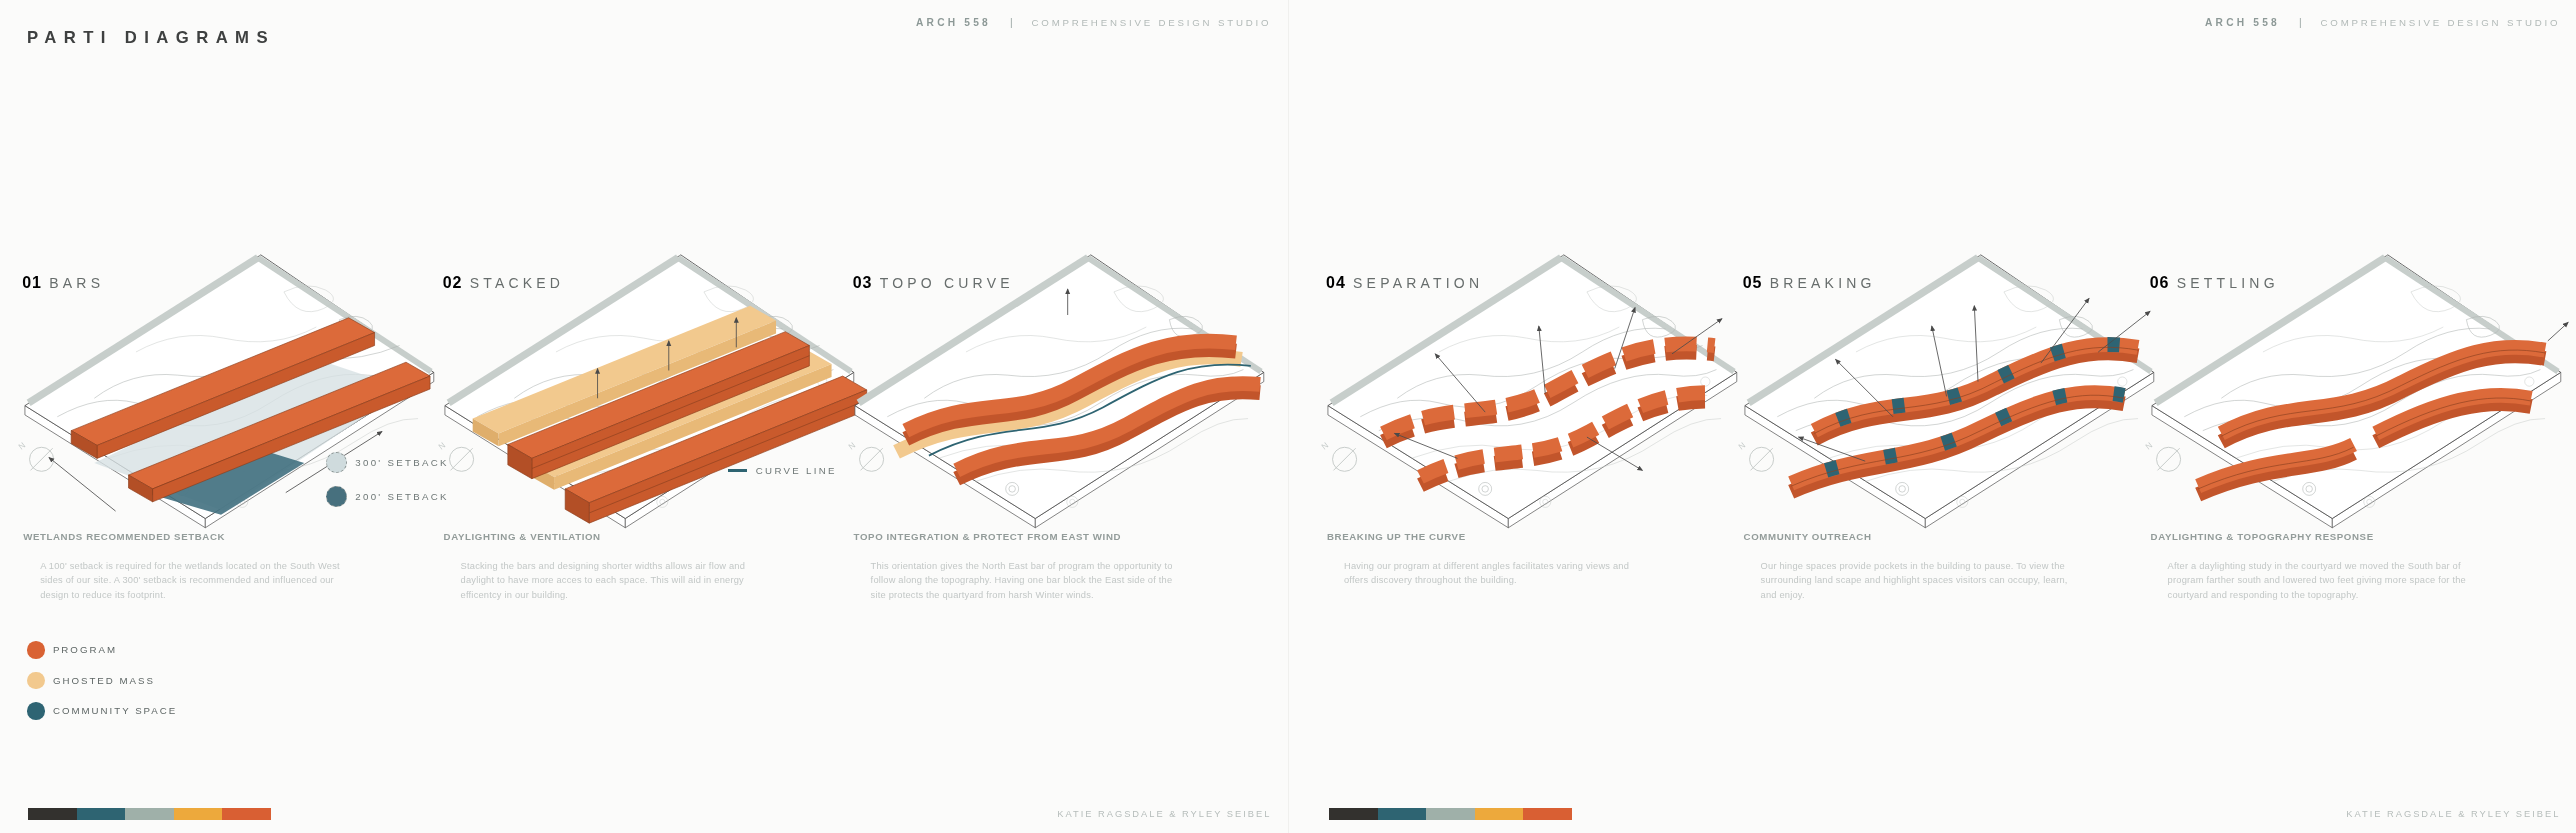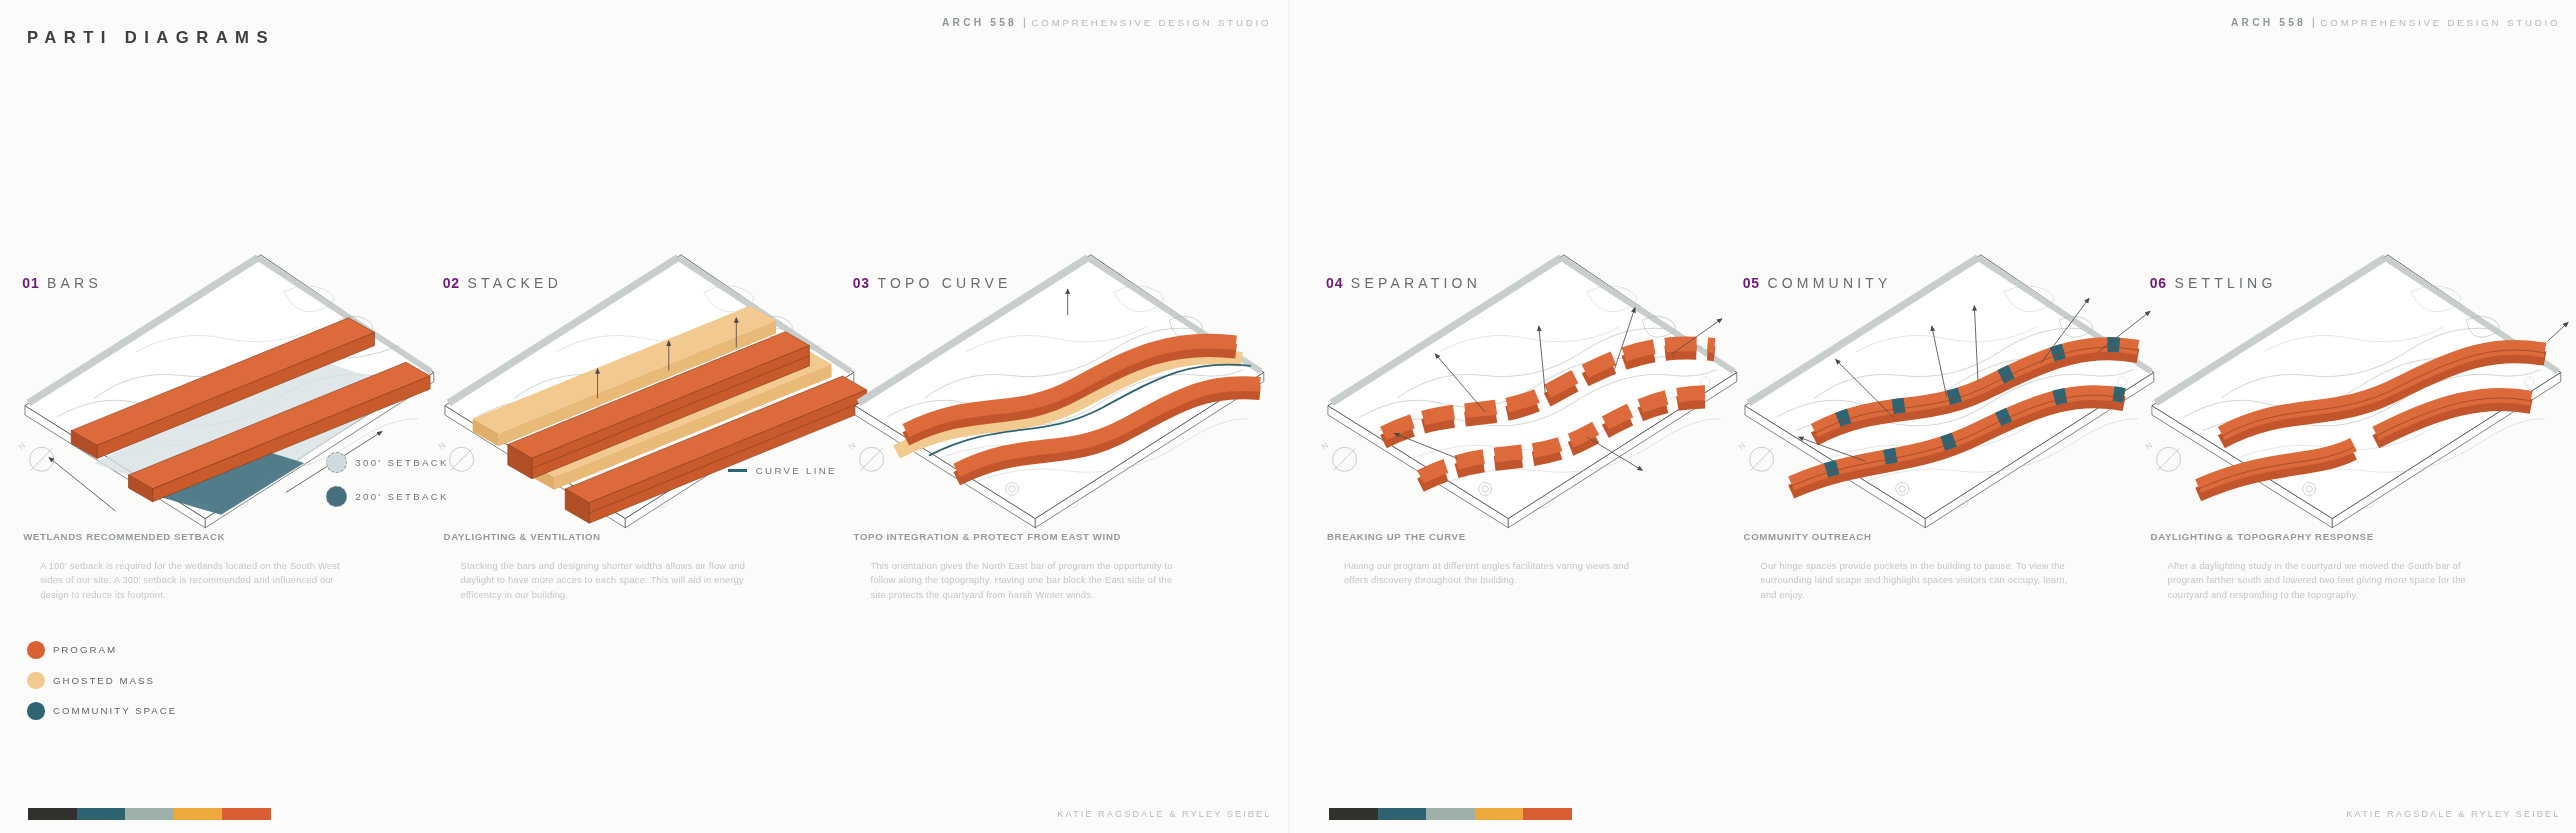--- a/index.html
+++ b/index.html
@@ -5,29 +5,29 @@
   html,body{margin:0;padding:0;background:#fbfbfa;}
   #board{position:relative;width:2576px;height:833px;overflow:hidden;
          font-family:"Liberation Sans",sans-serif;background:#fbfbfa;}
   .page{position:absolute;top:0;width:1288px;height:833px;background:#fbfbfa;}
   #page-left{left:0;}
   #page-right{left:1288px;border-left:0.9px solid #f0f0ee;}
 
   .board-title{position:absolute;left:27px;top:28px;font-size:16.7px;font-weight:600;
     color:#3e4040;letter-spacing:7.4px;text-align:center;}
   .course-header{position:absolute;top:16.7px;right:16.7px;display:flex;align-items:baseline;
-    gap:6px;white-space:nowrap;}
+    gap:19px;white-space:nowrap;}
   .course-header .course{font-size:10.2px;font-weight:700;color:#8d9997;letter-spacing:3.2px;}
   .course-header .sep{font-size:10.2px;color:#9aa5a3;font-weight:300;}
   .course-header .studio{font-size:9.7px;color:#b2bab8;letter-spacing:2.8px;}
 
   .diagram-cell{position:absolute;top:241px;width:443px;height:389px;}
   .diagram-cell svg{position:absolute;left:0;top:0;overflow:visible;}
   .d-label{position:absolute;left:16.7px;top:33px;white-space:nowrap;}
-  .d-label .num{font-size:14px;font-weight:700;color:#701a75;letter-spacing:0.9px;margin-right:7.4px;}
+  .d-label .num{font-size:16px;font-weight:700;color:#000000;letter-spacing:0.9px;margin-right:7.4px;}
   .d-label .name{font-size:14px;font-weight:400;color:#676d6c;letter-spacing:4.2px;}
   .caption{position:absolute;left:17.6px;top:274px;width:344px;}
   .caption h4{margin:16px 0 11px 0;font-size:9.7px;font-weight:700;color:#939c9a;letter-spacing:0.6px;}
   .caption p{margin:17px;font-size:9.3px;line-height:1.55;color:#c2c7c6;letter-spacing:0.2px;}
 
   
   .ct{fill:none;stroke:#adb3b2;stroke-width:.6;}
   .ct2{fill:none;stroke:#c2c7c5;stroke-width:.5;}
   .plate-face{fill:#ffffff;stroke:#4c4c4c;stroke-width:.9;}
   .plate-side{fill:#ffffff;stroke:#5a5a5a;stroke-width:.8;}
@@ -297,21 +297,21 @@
           <path class="chain-seam" transform="translate(0,3)" d="M70,262 C150,227 200,240 275,202 C340,170 380,157 430,167"></path>
         </g>
         <path class="arrow" stroke-width=".8" marker-end="url(#ah)" d="M180,190 L118,128"></path>
         <path class="arrow" stroke-width=".8" marker-end="url(#ah)" d="M238,168 L222,92"></path>
         <path class="arrow" stroke-width=".8" marker-end="url(#ah)" d="M272,152 L268,70"></path>
         <path class="arrow" stroke-width=".8" marker-end="url(#ah)" d="M340,132 L392,62"></path>
         <path class="arrow" stroke-width=".8" marker-end="url(#ah)" d="M402,120 L458,76"></path>
         <path class="arrow" stroke-width=".8" marker-end="url(#ah)" d="M150,238 L78,212"></path>
       </svg>
       <div class="d-label">
-        <span class="num">05</span><span class="name">COMMUNITY</span>
+        <span class="num">05</span><span class="name">BREAKING</span>
       </div>
       <div class="caption">
         <h4>COMMUNITY OUTREACH</h4>
         <p>Our hinge spaces provide pockets in the building to pause. To view the surrounding land scape and highlight spaces visitors can occupy, learn, and enjoy.</p>
       </div>
     </div>
 
     <div class="diagram-cell" style="left:844px;">
       <svg width="443" height="296" viewBox="0 0 478 320">
         <use href="#siteplate"></use>

